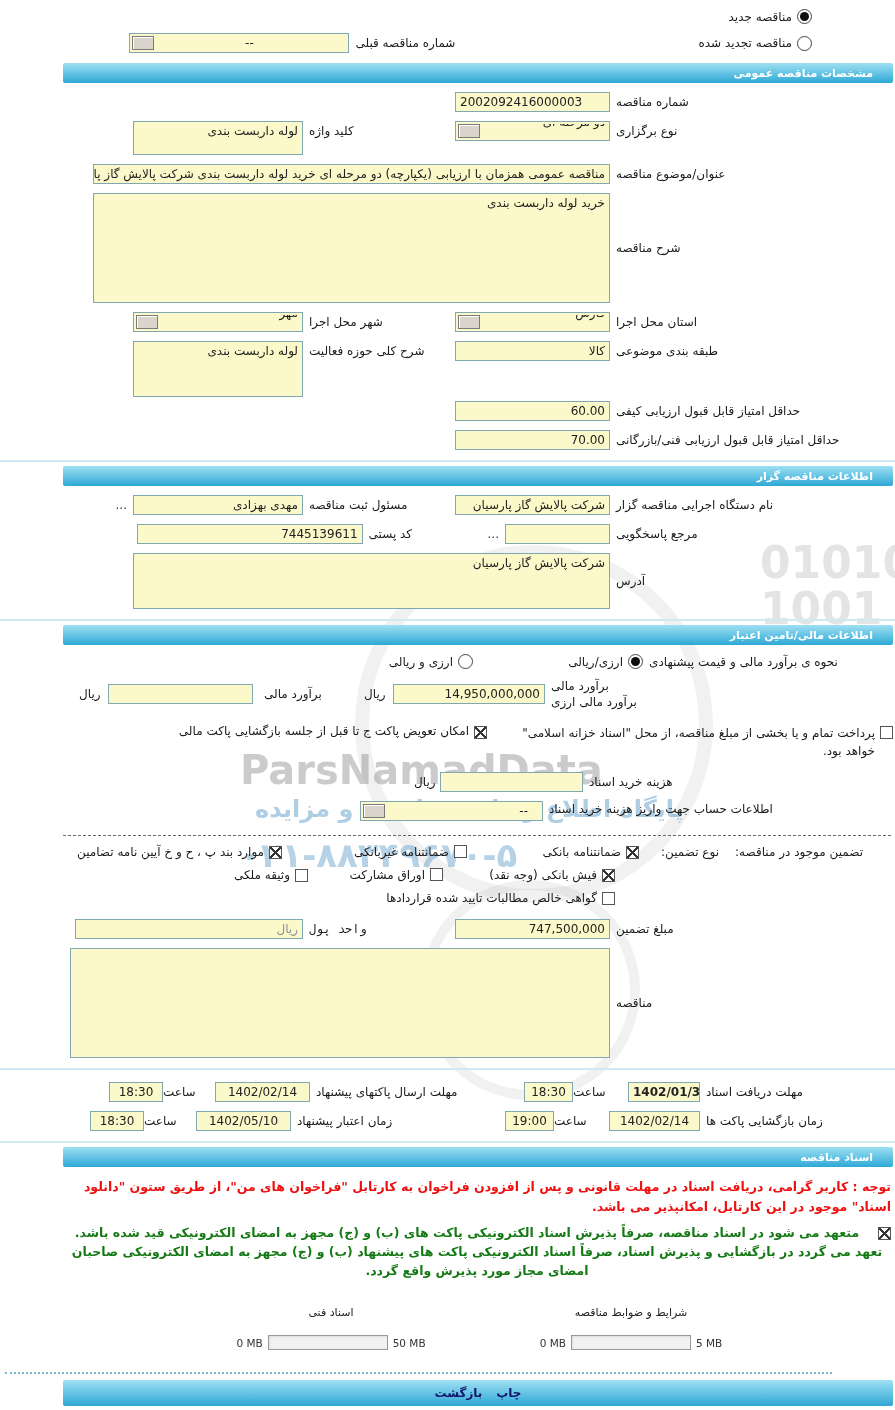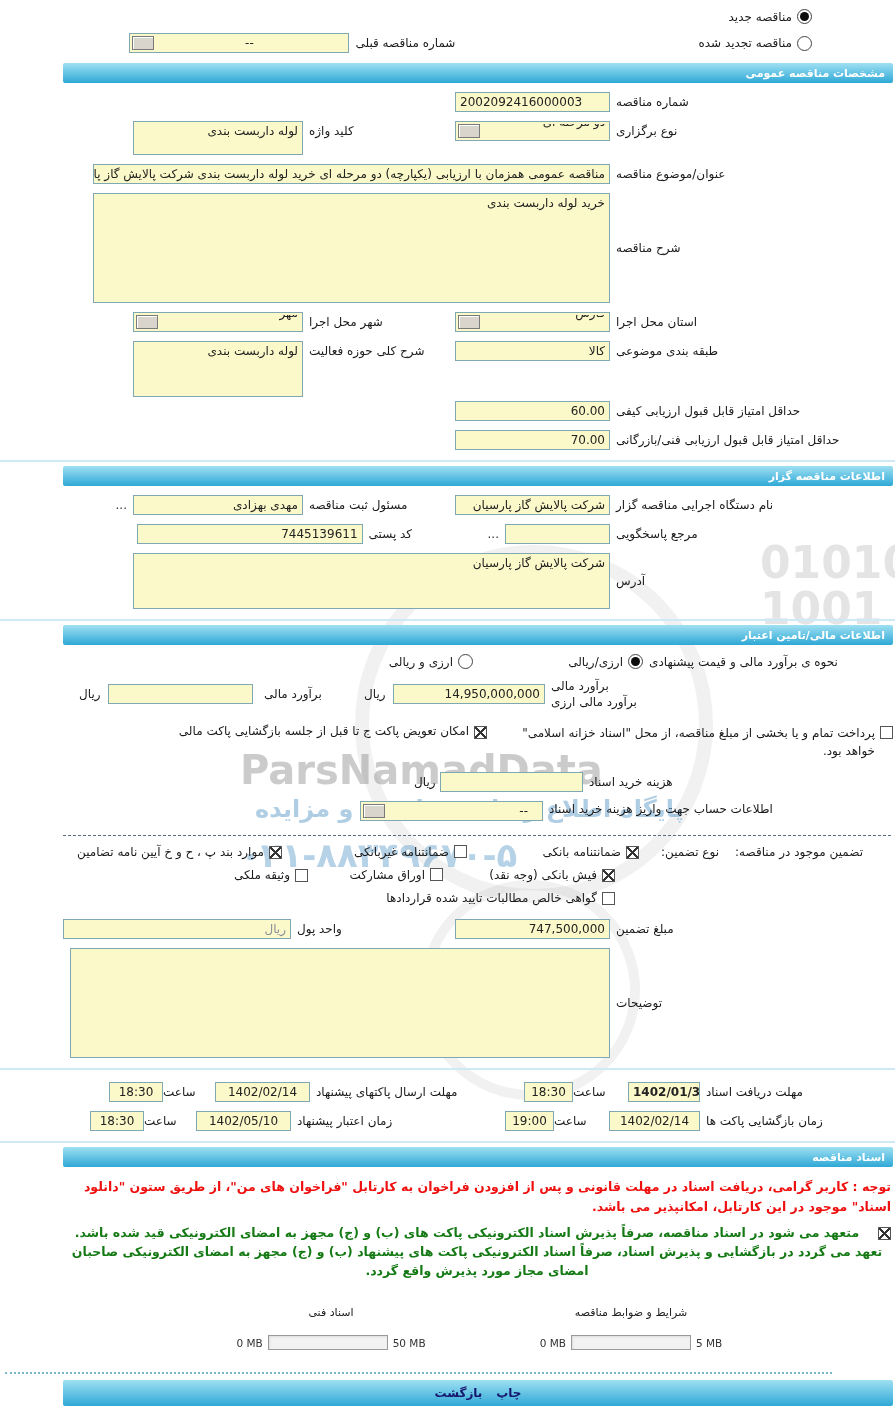--- a/index.html
+++ b/index.html
@@ -11,21 +11,21 @@
   .content{position:relative;z-index:2;}
   
   .titlebar{
     margin:8px 2px 0 63px;height:34px;border:1px solid #156a9e;border-radius:2px;
     background:linear-gradient(#55b0da,#1b79ae);color:#fff;font-weight:bold;font-size:13px;
     display:flex;align-items:center;padding:0 10px;box-sizing:border-box;
   }
   .secbar{
     margin:10px 2px 0 63px;height:20px;border-radius:2px;
     background:linear-gradient(#9fe0f2,#2ea8d6);color:#fff;font-weight:bold;font-size:11px;
-    display:flex;align-items:center;padding:0 8px;box-sizing:border-box;
+    display:flex;align-items:center;padding:0 20px;box-sizing:border-box;
   }
   .sep{height:2px;background:#cfe9f5;margin-top:10px;}
   
   .r{display:flex;align-items:center;margin:9px 2px 0 63px;}
   .rt{align-items:flex-start;}
   .lr{flex:none;text-align:left;padding-left:6px;box-sizing:border-box;}
   .f{
     background:#fbf9c9;border:1px solid #7fa8b2;height:20px;box-sizing:border-box;
     padding:2px 4px;overflow:hidden;white-space:nowrap;flex:none;font-size:12px;color:#222;
   }
@@ -275,26 +275,26 @@
   <div class="r" style="padding-right:278px;">
     <span style="display:flex;align-items:center;">
       <span class="cb"></span>
       <span class="optlbl">گواهی خالص مطالبات تایید شده قراردادها</span>
     </span>
   </div>
 
   <div class="r" style="margin-top:14px;">
     <span class="lr" style="width:283px;">مبلغ تضمین</span>
     <span class="f num" style="width:155px;">747,500,000</span>
-    <span class="lr" style="width:164px;">واحد پول</span>
+    <span class="lr" style="width:152px;font-family:Liberation Mono, monospace;">واحد پول</span>
     <span class="f gray" style="width:228px;">ریال</span>
   </div>
 
   <div class="r">
-    <span class="lr" style="width:283px;">توضیحات</span>
+    <span class="lr" style="width:283px;">مناقصه</span>
     <span class="f ta" style="width:540px;height:110px;"></span>
   </div>
 
   <div class="sep"></div>
 
 
   <div class="r" style="margin-top:12px;">
     <span class="lr" style="width:193px;">مهلت دریافت اسناد</span>
     <span class="f cen" style="width:72px;font-weight:bold;">1402/01/31</span>
     <span class="lr" style="width:55px;padding-left:0;padding-right:8px;">ساعت</span>

